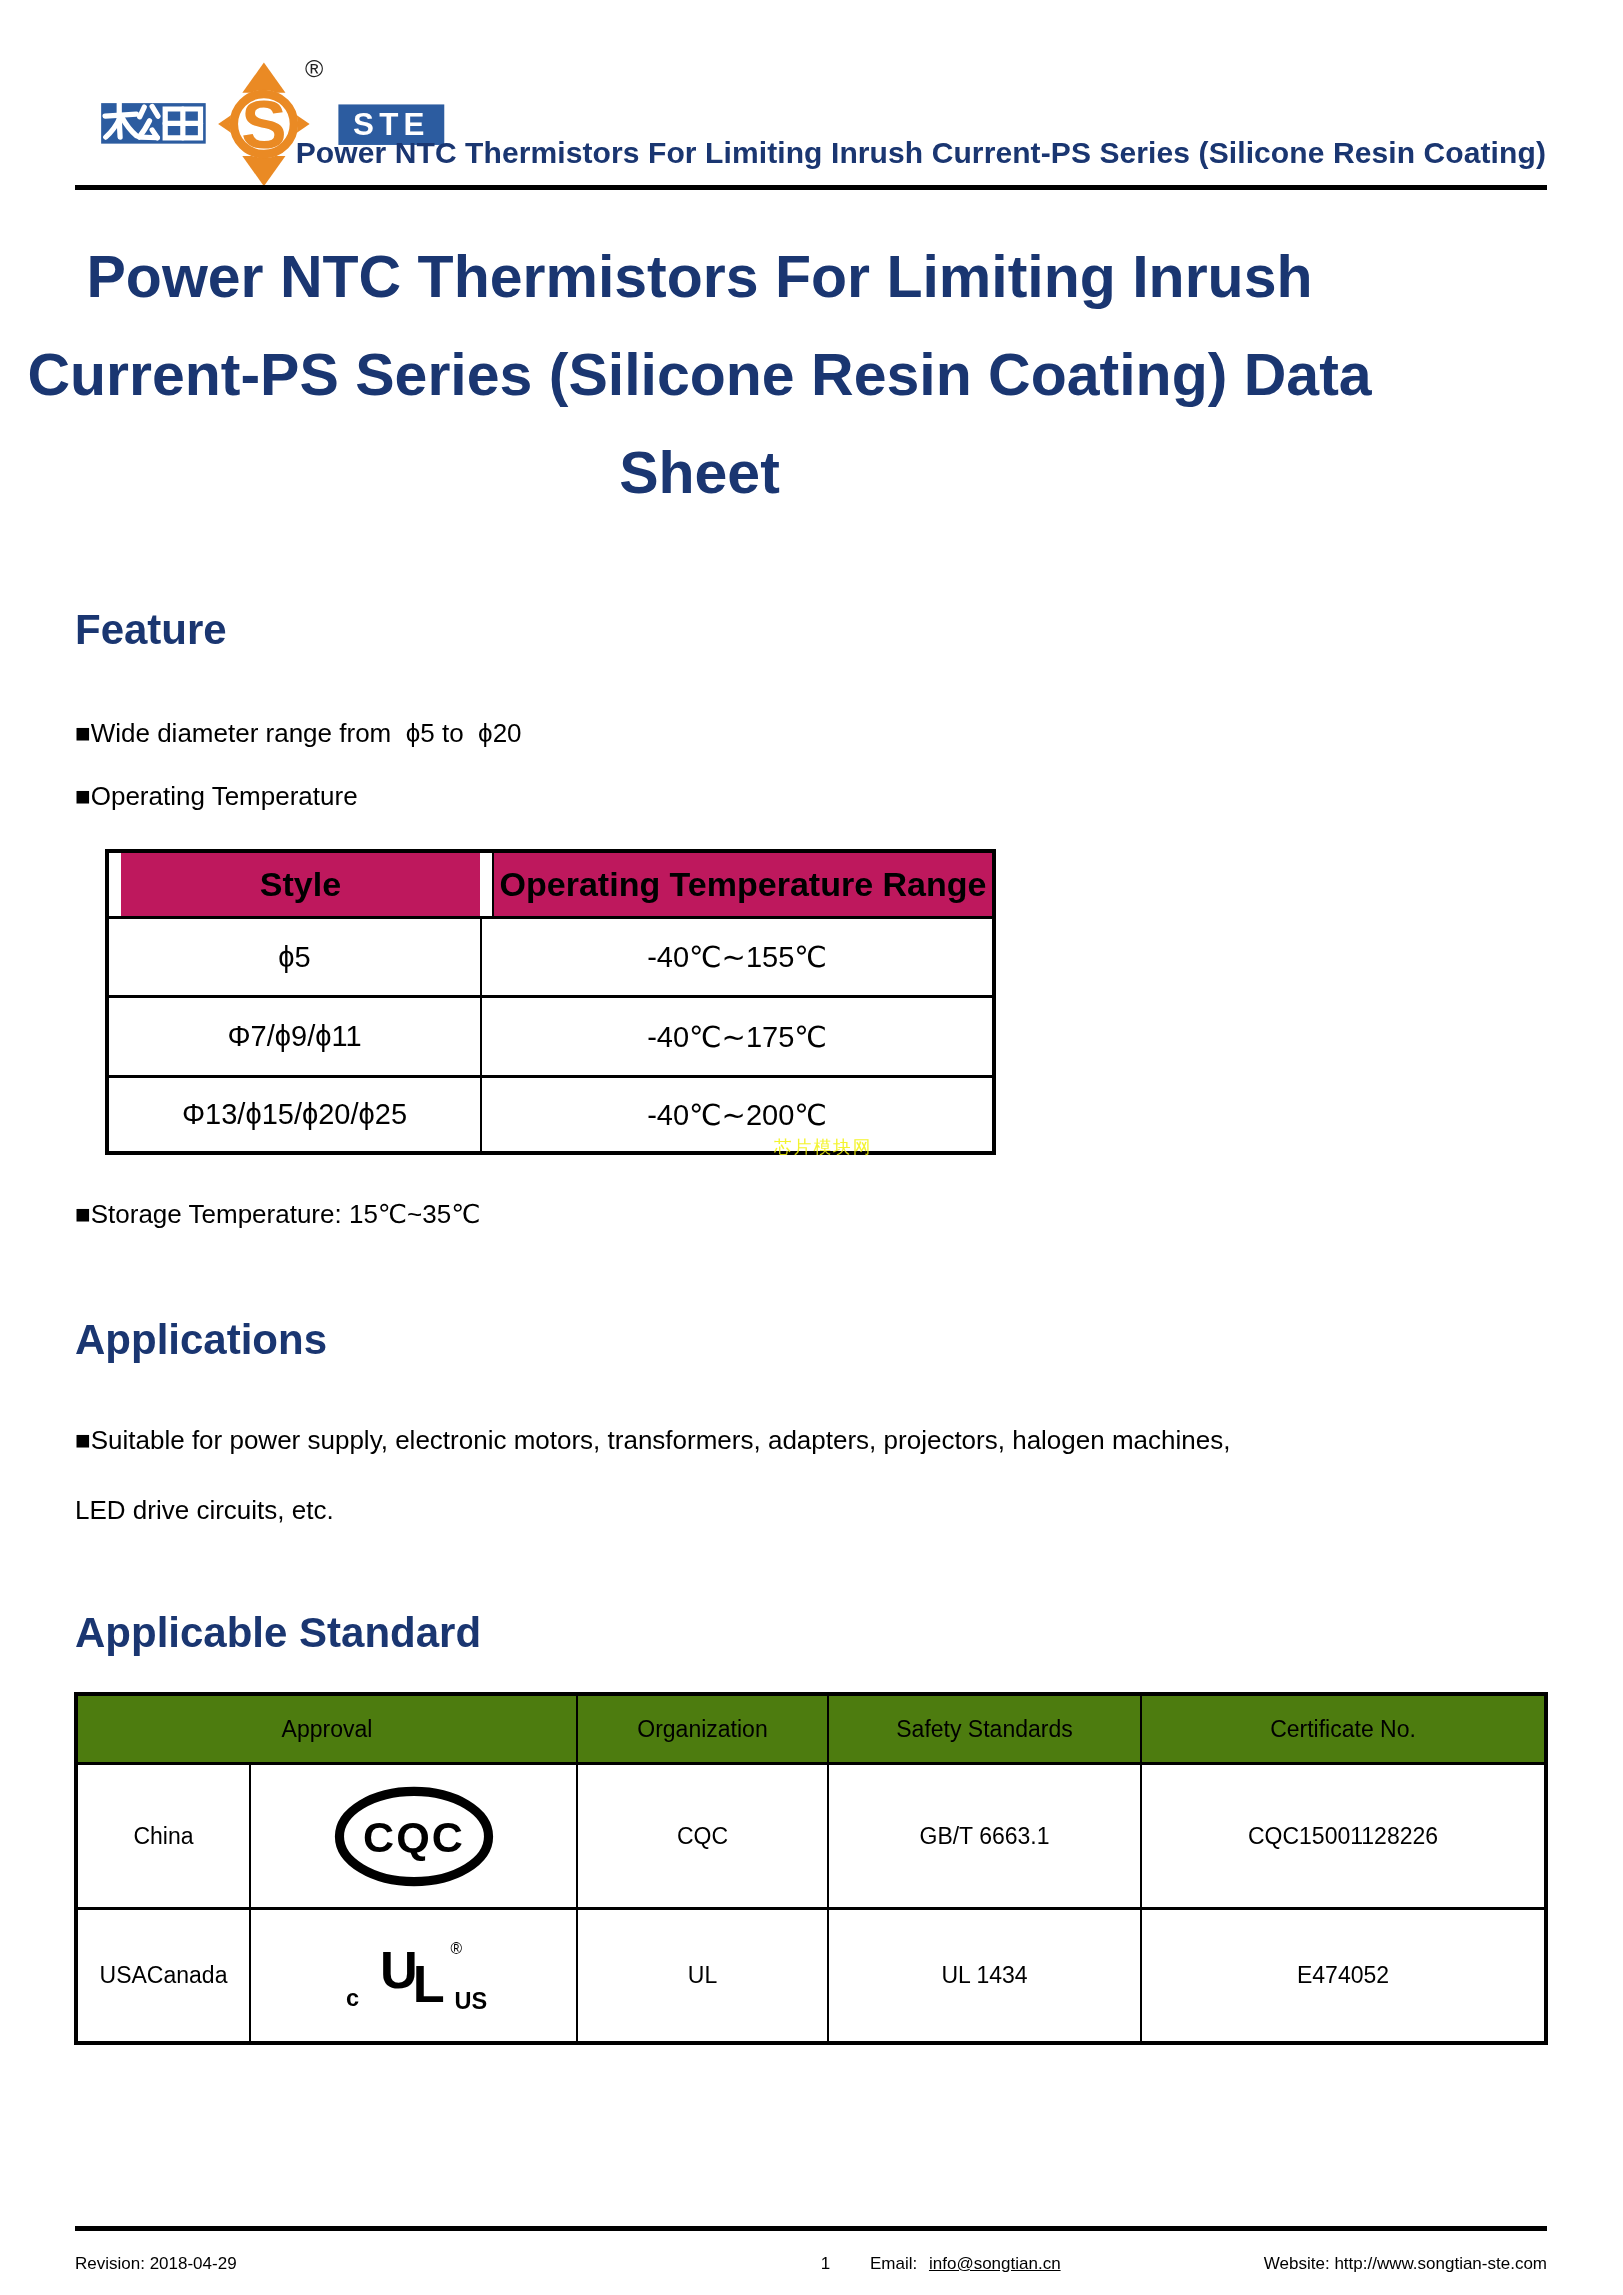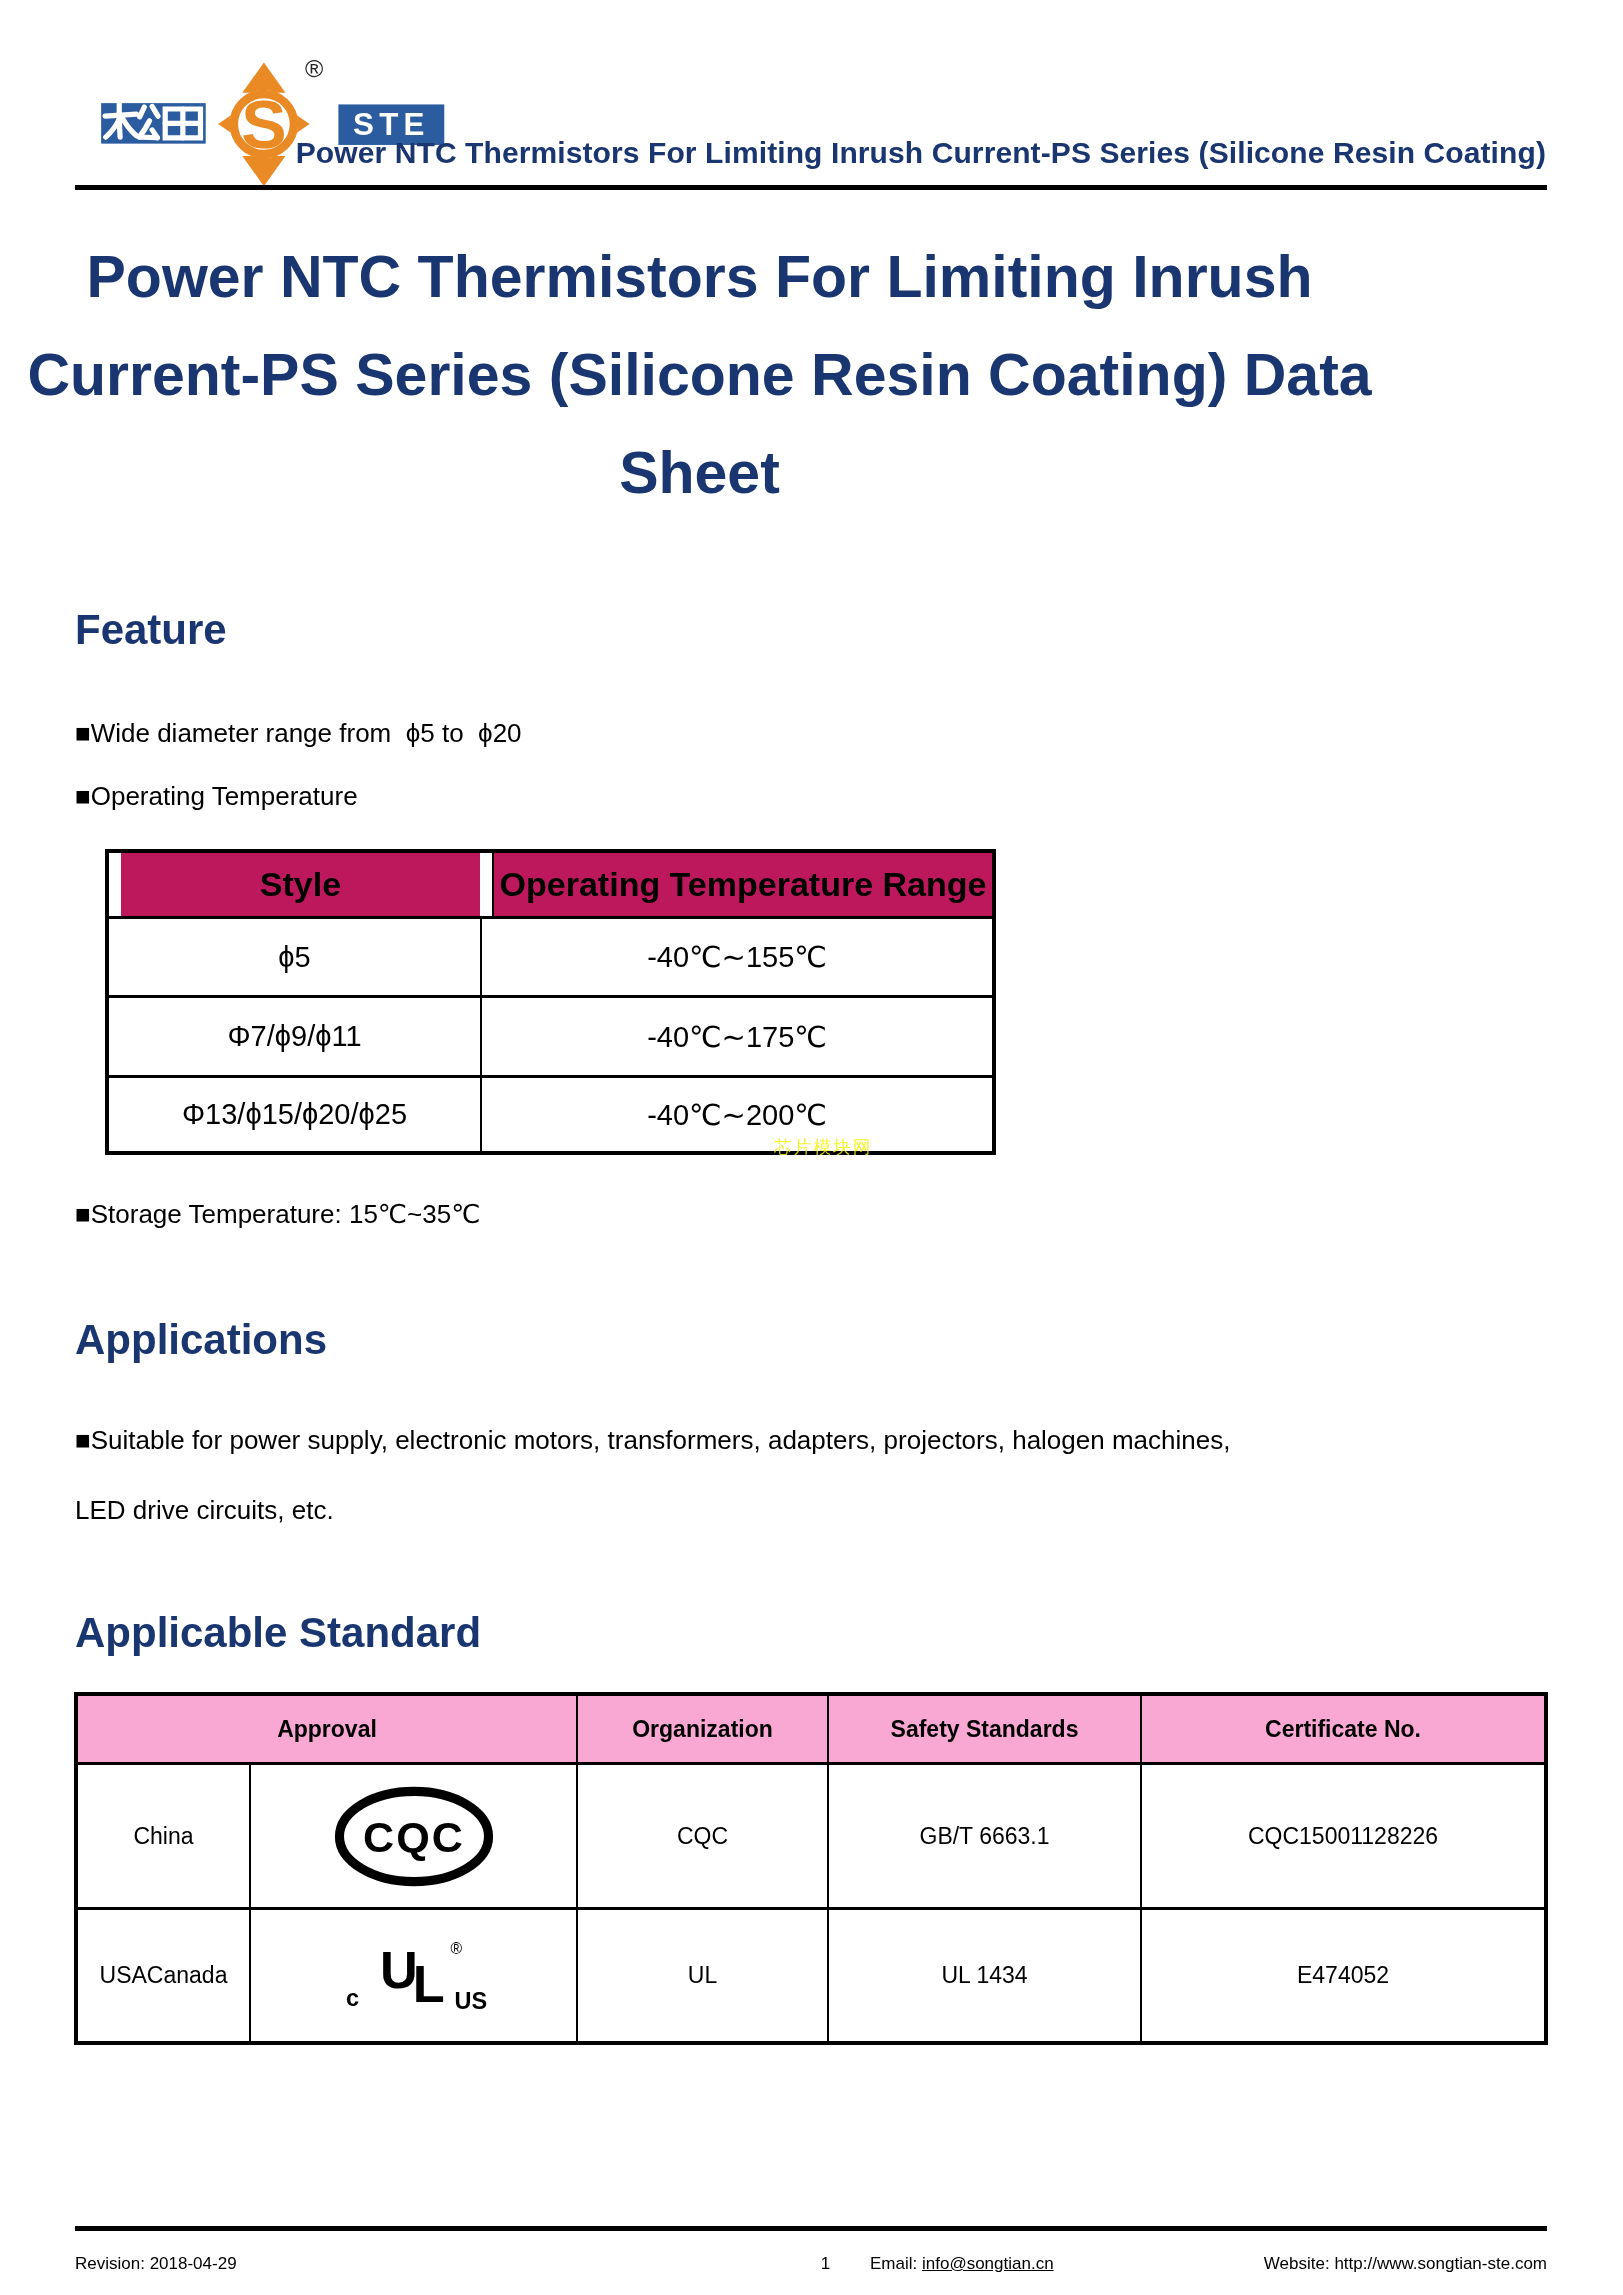--- a/index.html
+++ b/index.html
@@ -63,31 +63,31 @@
     left:74px; top:1692px; width:1474px; height:353px;
     display:grid;
     grid-template-columns:171px 327px 251px 313px 1fr;
     grid-template-rows:66px 145px 1fr;
     border:4.6px solid #000;
   }
   .t2 > div {
     display:flex; align-items:center; justify-content:center;
     font-size:23px; text-align:center;
   }
-  .t2 .hd { background:#f9a8d4; font-weight:bold; }
+  .t2 .hd { background:#4d7c0f; font-weight:normal; }
   .t2 .span2 { grid-column:1 / 3; }
   .t2 .vl { border-left:2px solid #000; }
   .t2 .ht { border-top:3.9px solid #000; }
   .country-cell { flex-direction:row; line-height:29px; }
 
   
   .footer-rule { left:75px; top:2226px; width:1472px; height:4.6px; background:#000; }
   .footer-text { font-size:17px; line-height:25px; color:#000; top:2251px; }
   .page-num { left:811px; width:29px; text-align:center; }
-  .email-link { text-decoration:underline; color:#000; }
+  .email-link { text-decoration:underline; color:#000;margin-left:7px; }
 
   svg text { font-family:"Liberation Sans","DejaVu Sans",sans-serif; }
 </style>
 </head>
 <body>
 
 <div class="page">
 
   <svg class="abs" style="left:92px; top:39px;" width="366" height="157" viewBox="0 0 560 240" role="img" aria-label="松田">
 

